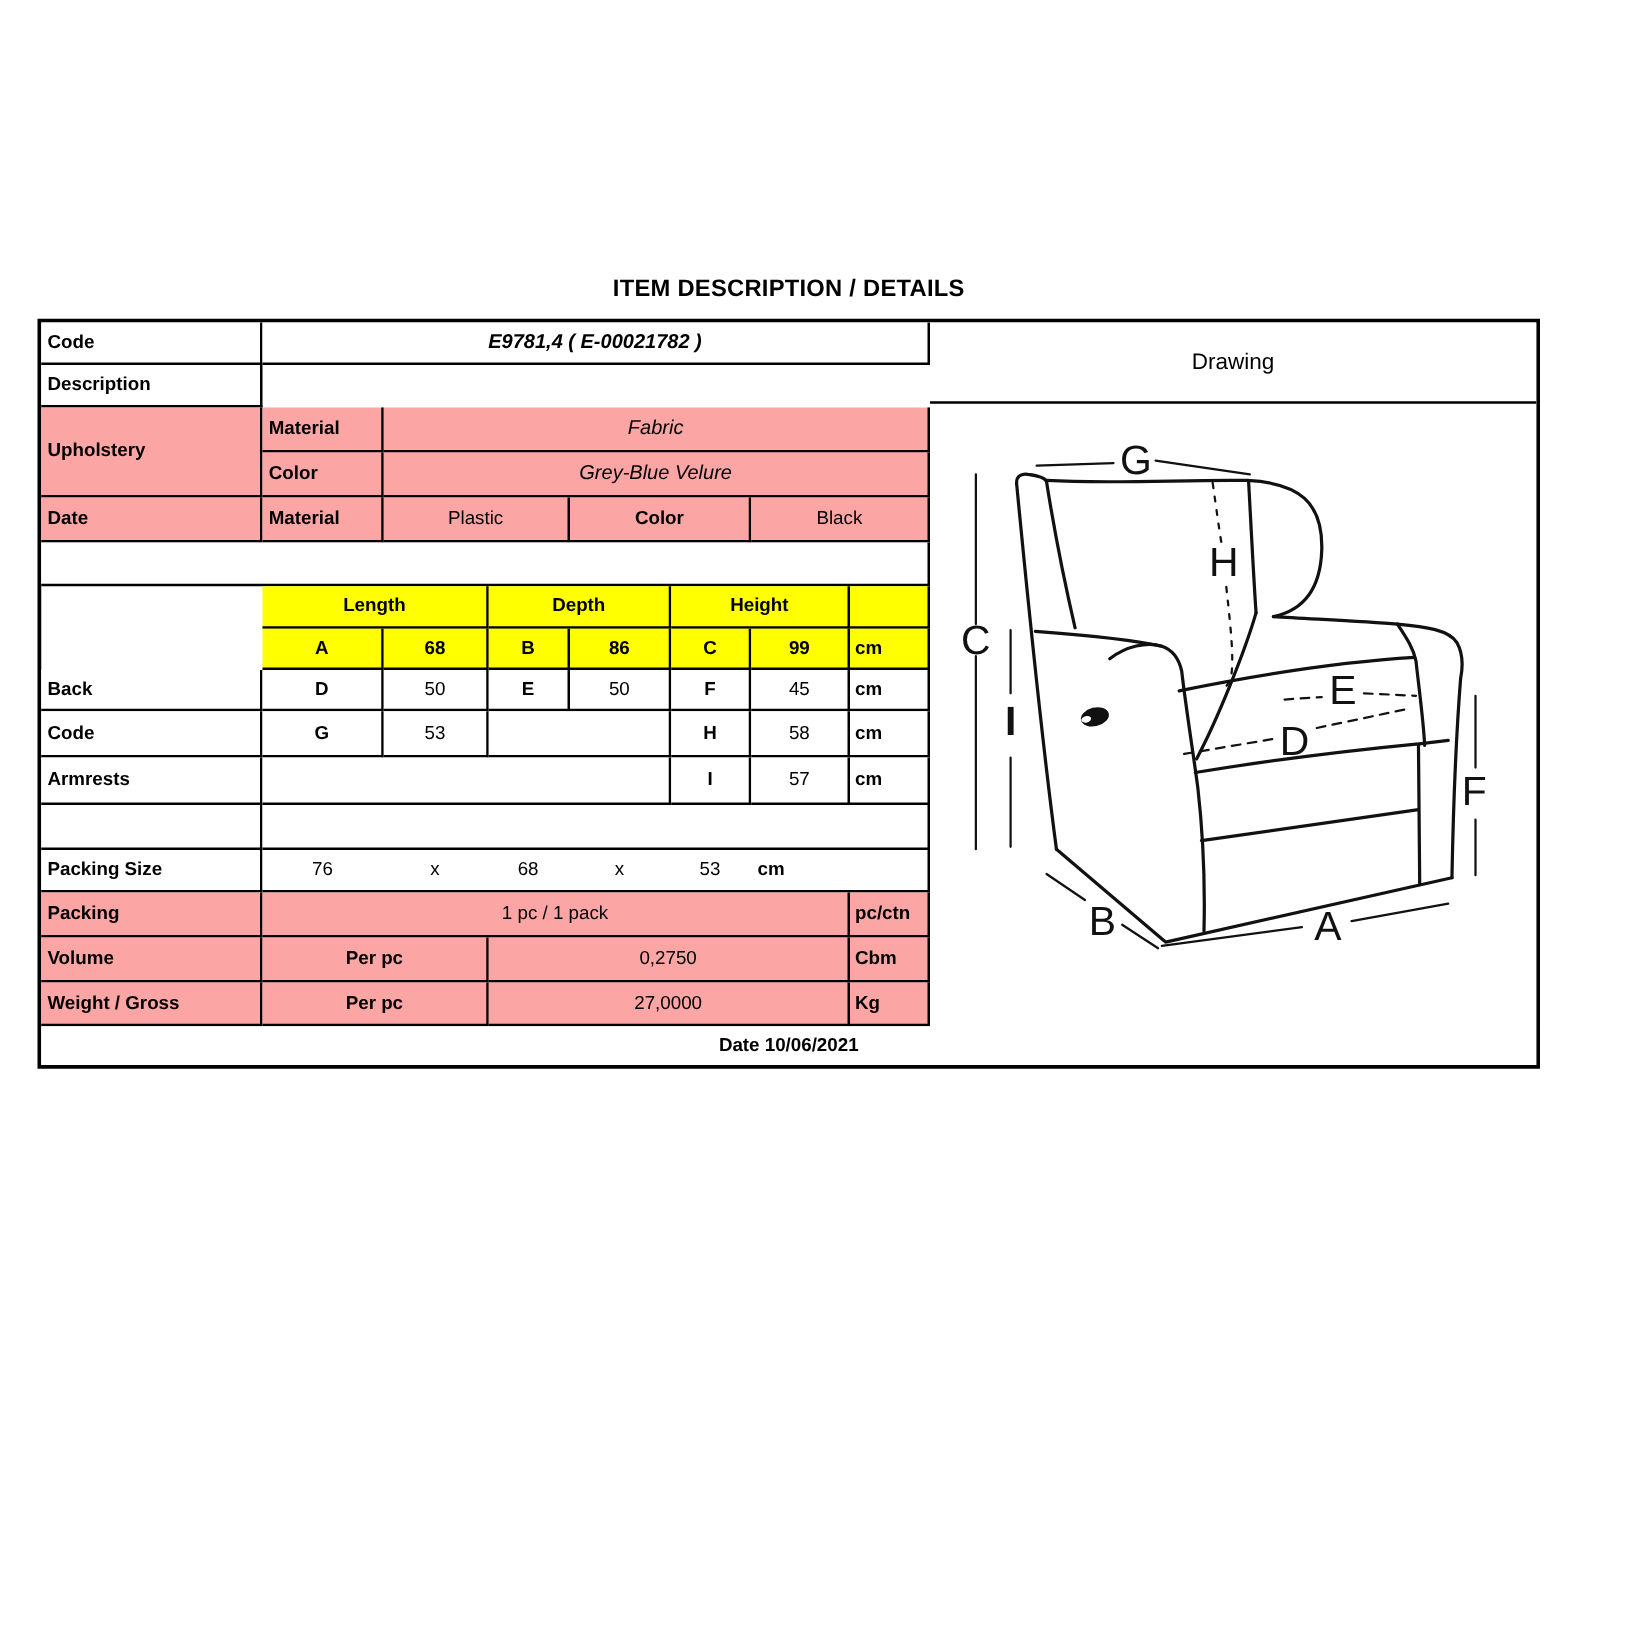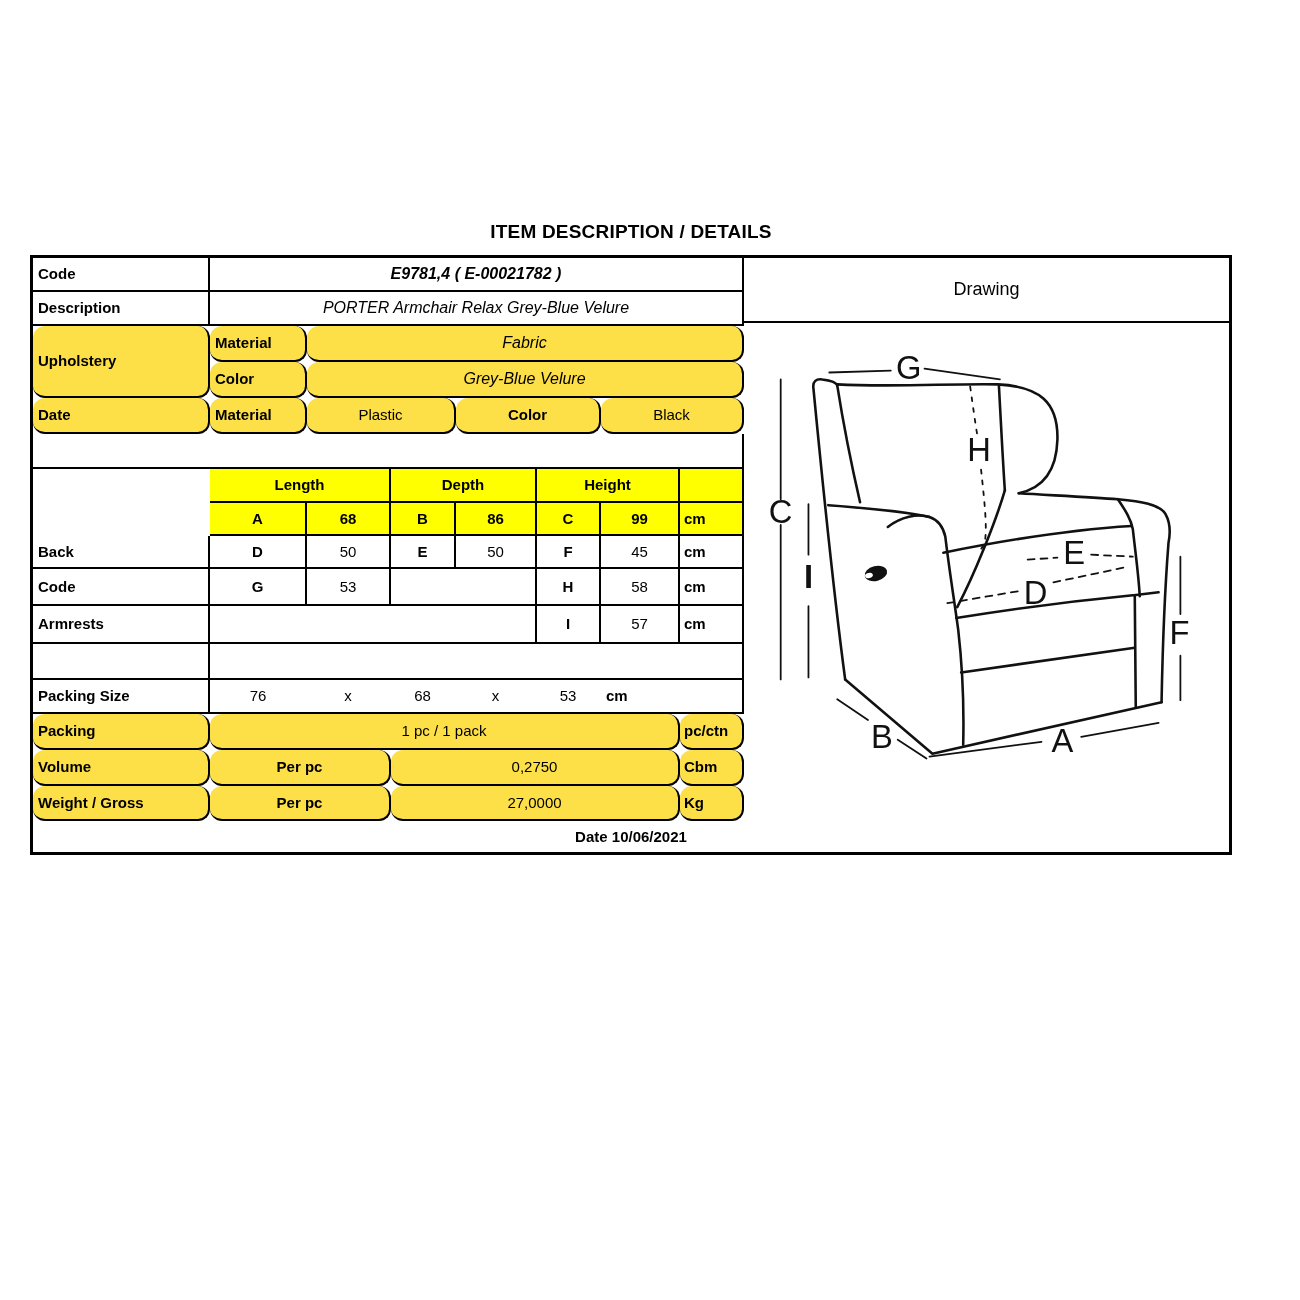--- a/index.html
+++ b/index.html
@@ -11,21 +11,21 @@
          border:3px solid #000;box-sizing:border-box;background:#fff;}
   #left-grid{position:absolute;left:0;top:0;width:711px;height:563px;display:grid;
      grid-template-columns:177px 97px 84px 65px 81px 64px 79px 64px;
      grid-template-rows:34px 34px 36px 36px 36px 35px 34px 33px 33px 37px 38px 36px 34px 36px 36px 35px;}
   .cell{display:flex;align-items:center;justify-content:center;border-right:2px solid #000;
         border-bottom:2px solid #000;font-size:15px;box-sizing:border-box;overflow:hidden;
         background:#fff;line-height:1.15;}
   .lbl{justify-content:flex-start;padding-left:5px;font-weight:bold;}
   .unit{justify-content:flex-start;padding-left:4px;font-weight:bold;}
   .b{font-weight:bold;}
-  .grey{background:#fde047;border-radius:12px;}
+  .grey{background:#fca5a5;}
   .yellow{background:#ffff00;}
   .wrap{text-align:center;padding:0 24px;font-weight:bold;}
   .val16{font-size:16px;font-style:italic;}
   
   .pack-strip{display:grid;width:100%;height:100%;
       grid-template-columns:96px 84px 65px 81px 64px 1fr;align-items:center;}
   .pack-strip span{text-align:center;}
   .pack-strip .pcm{text-align:left;padding-left:6px;font-weight:bold;}
   
   #draw-panel{position:absolute;left:711px;top:0;width:485px;height:563px;box-sizing:border-box;background:#fff;}
@@ -43,21 +43,20 @@
   <div id="doc-title">ITEM DESCRIPTION / DETAILS</div>
 
   <div id="sheet">
 
     <div id="left-grid">
 
       <div class="cell lbl" style="grid-row:1;grid-column:1">Code</div>
       <div class="cell b val16" style="grid-row:1;grid-column:2/9">E9781,4  ( E-00021782 )</div>
 
       <div class="cell lbl" style="grid-row:2;grid-column:1">Description</div>
-      <div class="cell val16" style="grid-row:2;grid-column:2/9">PORTER Armchair Relax Grey-Blue Velure</div>
 
       <div class="cell lbl grey" style="grid-row:3/5;grid-column:1">Upholstery</div>
       <div class="cell lbl grey" style="grid-row:3;grid-column:2">Material</div>
       <div class="cell grey val16" style="grid-row:3;grid-column:3/9">Fabric</div>
       <div class="cell lbl grey" style="grid-row:4;grid-column:2">Color</div>
       <div class="cell grey val16" style="grid-row:4;grid-column:3/9">Grey-Blue Velure</div>
 
       <div class="cell lbl grey" style="grid-row:5;grid-column:1">Date</div>
       <div class="cell lbl grey" style="grid-row:5;grid-column:2">Material</div>
       <div class="cell grey" style="grid-row:5;grid-column:3/5">Plastic</div>

